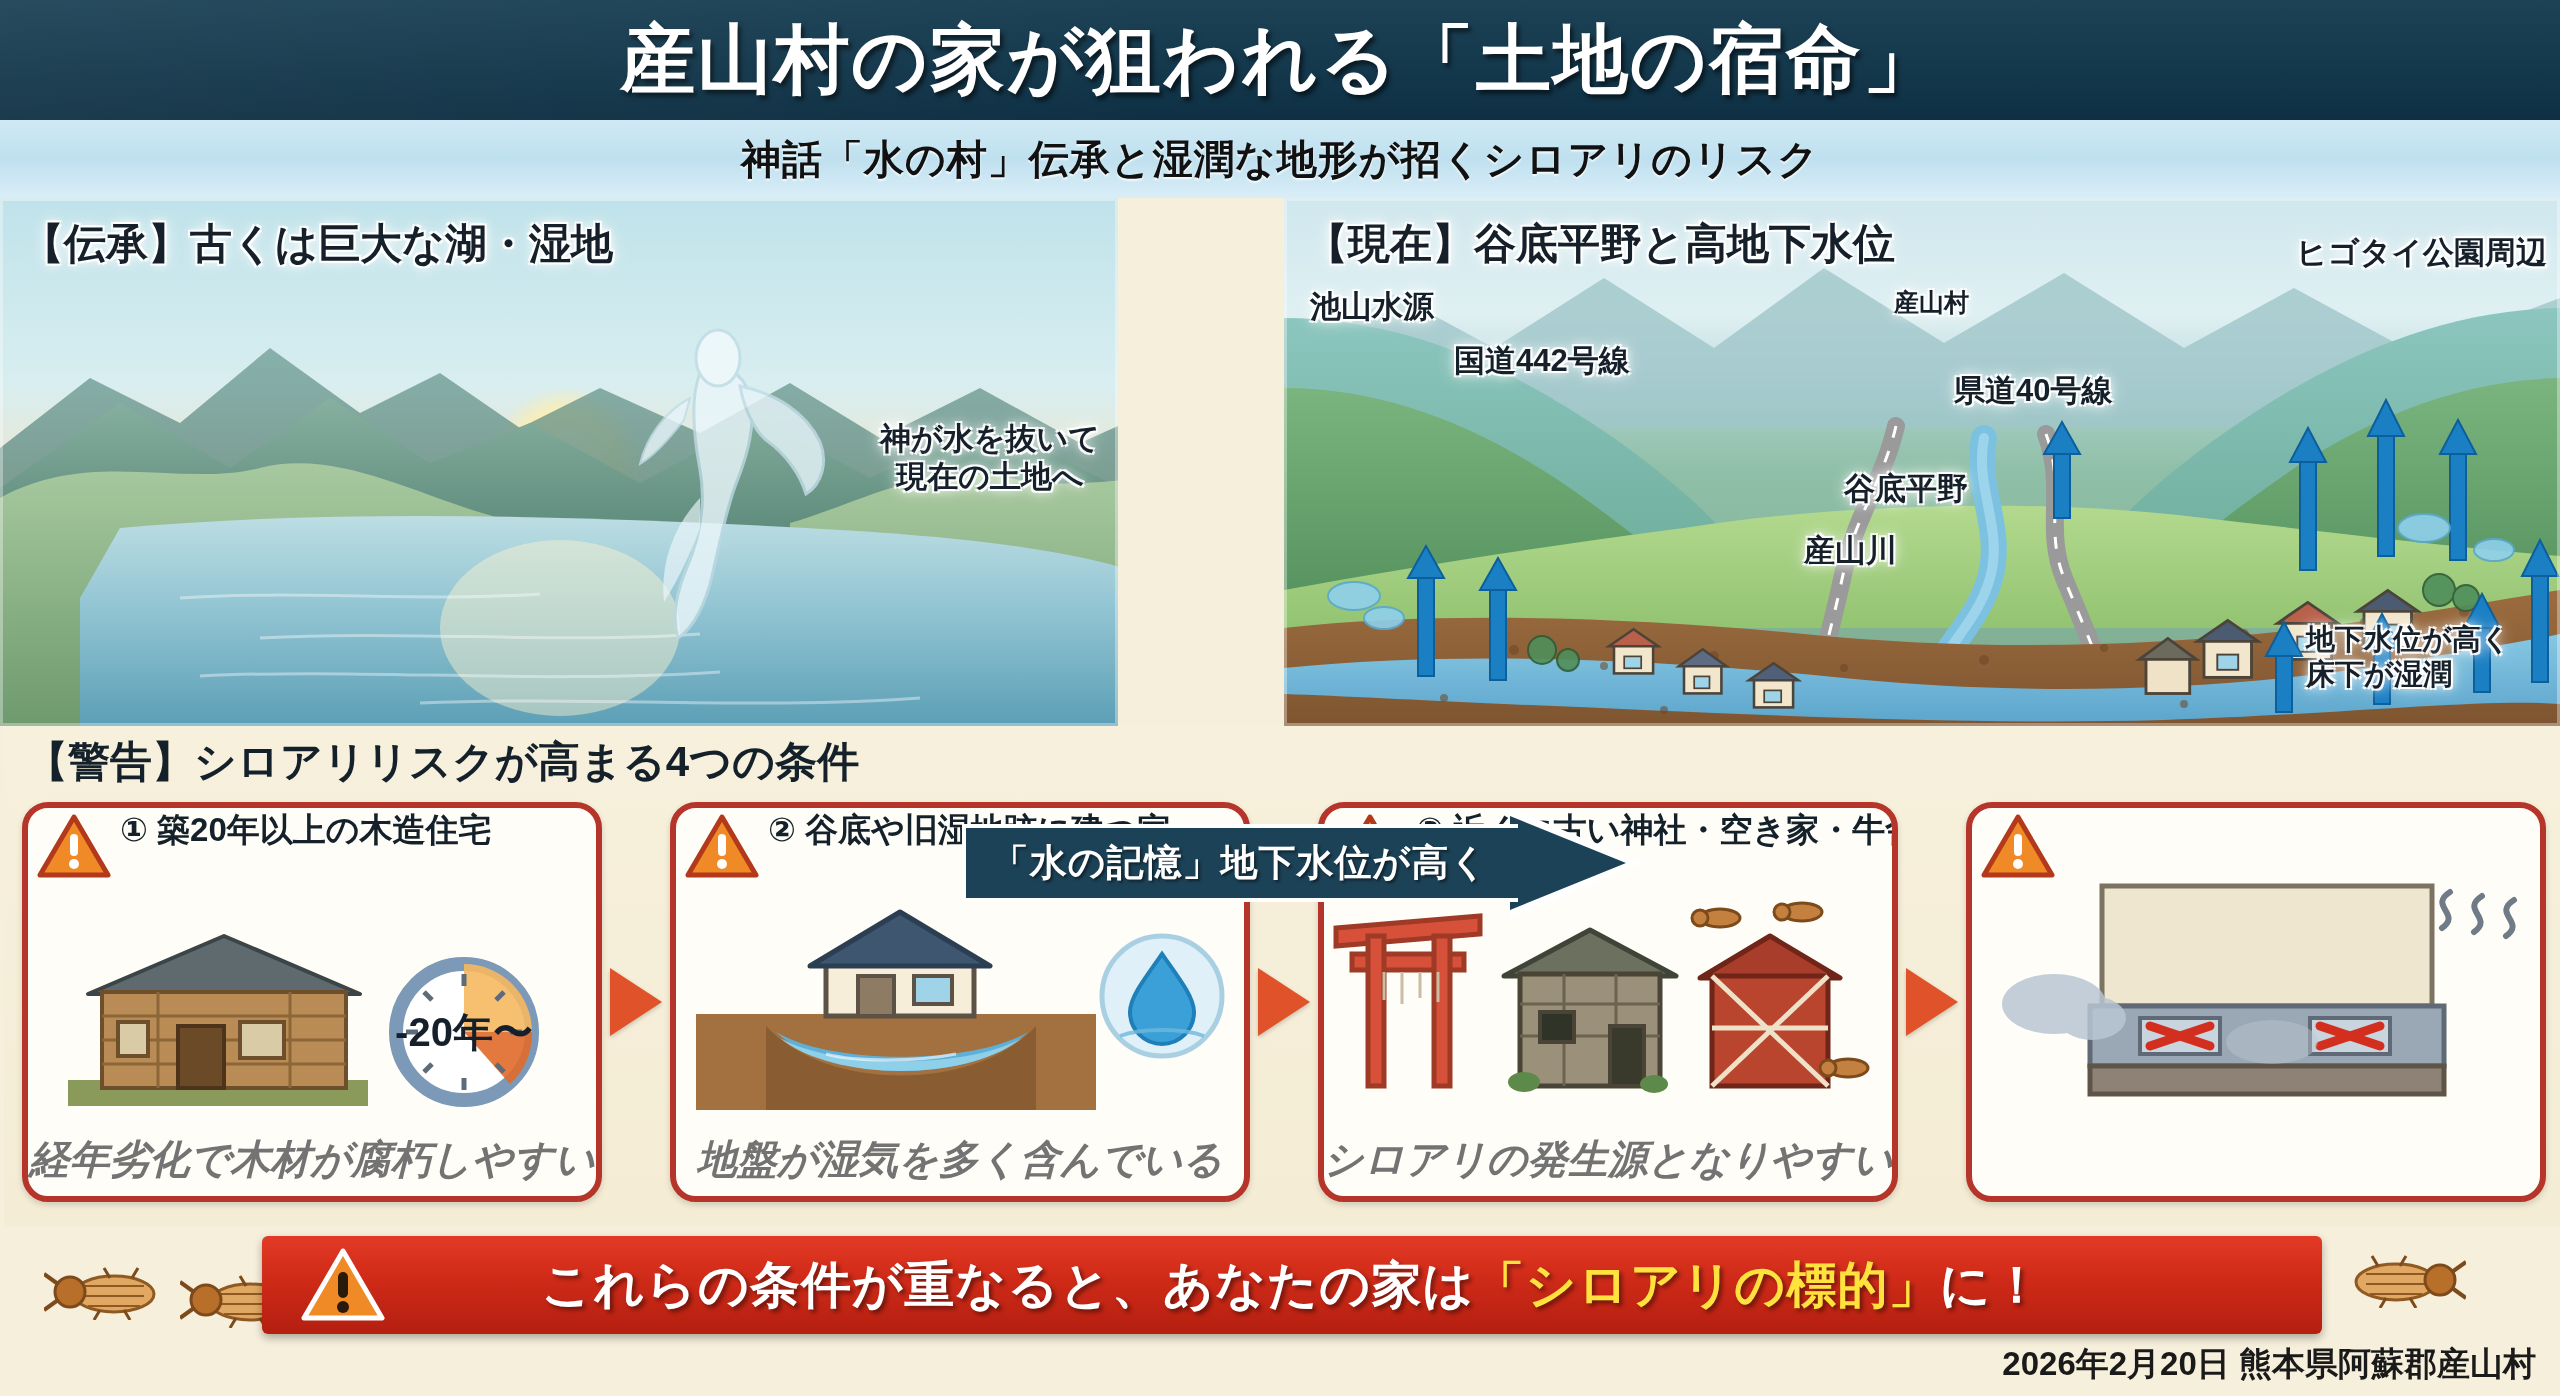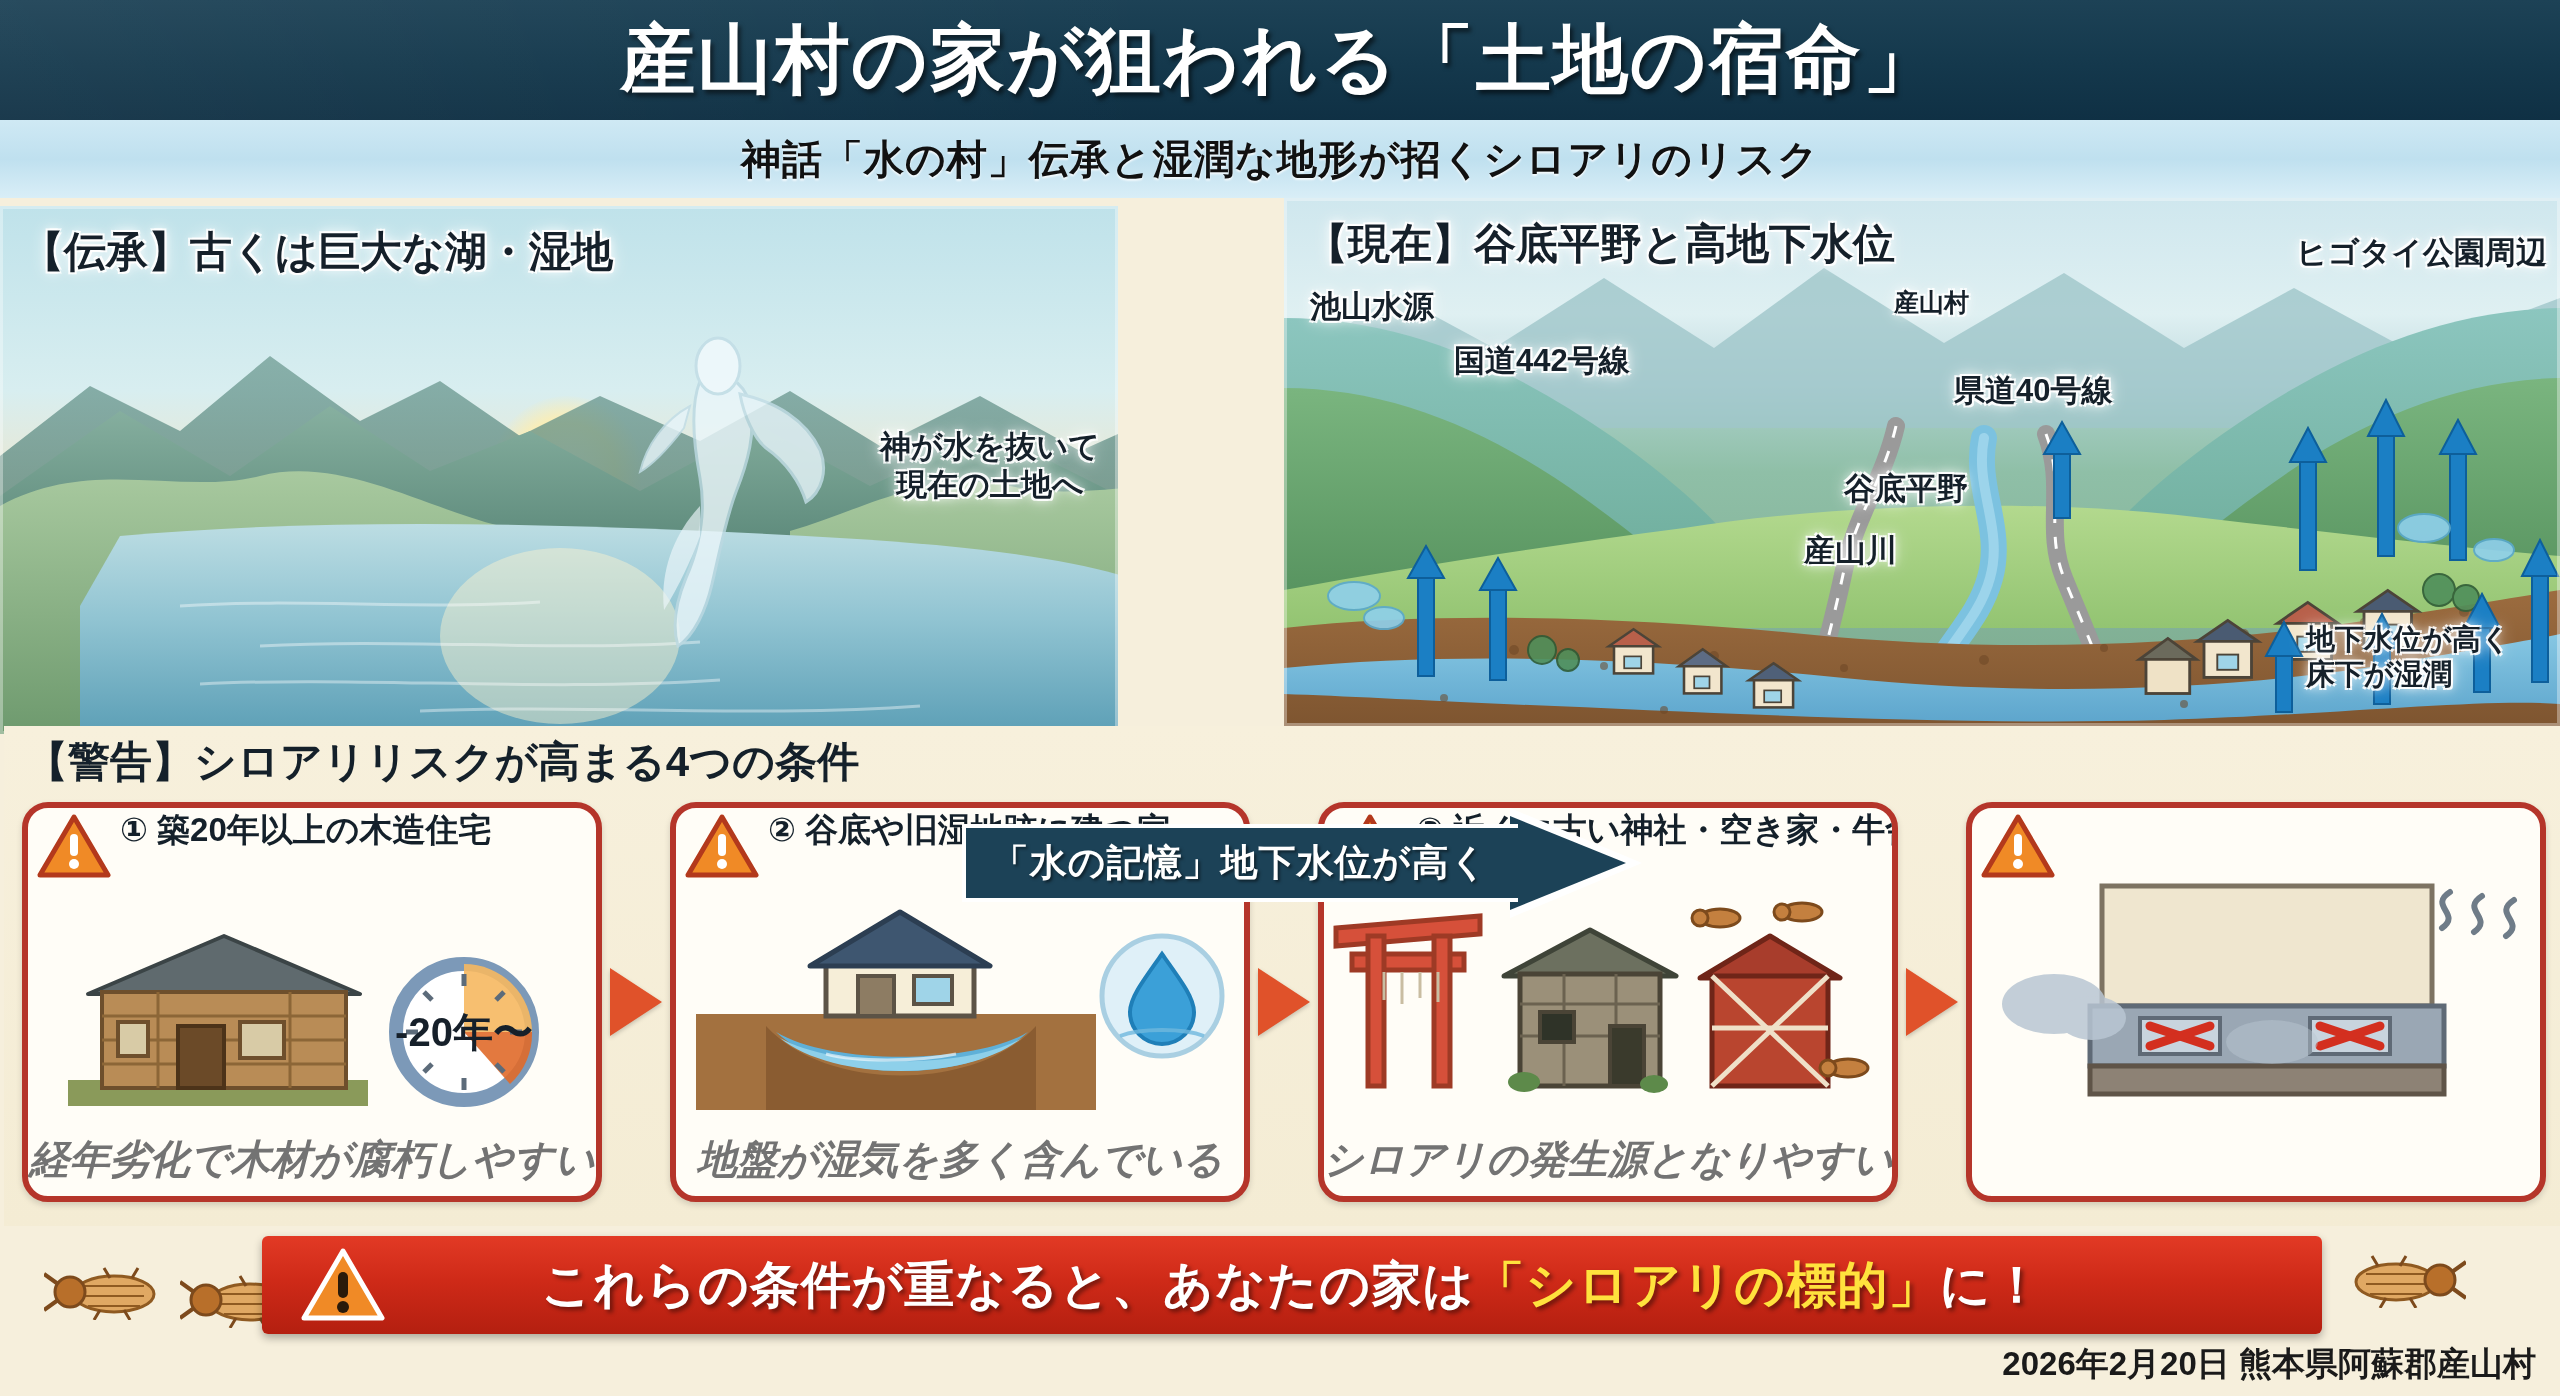--- a/index.html
+++ b/index.html
@@ -18,21 +18,21 @@
 
   
   .subbar{position:absolute;left:0;top:120px;width:2560px;height:78px;
     background:linear-gradient(180deg,#cfe9f4 0%,#bfe0ef 50%,#d9eef7 100%);
     display:flex;align-items:center;justify-content:center;}
   .subbar h2{margin:0;color:#111;font-size:40px;font-weight:bold;letter-spacing:1px;
     text-shadow:0 2px 2px rgba(255,255,255,.8);}
 
   
   .illus{position:absolute;left:0;top:198px;width:2560px;height:528px;}
-  .panelL{position:absolute;left:0;top:8px;width:1118px;height:528px;overflow:hidden;}
+  .panelL{position:absolute;left:0;top:0;width:1118px;height:528px;overflow:hidden;}
   .panelR{position:absolute;left:1284px;top:0;width:1276px;height:528px;overflow:hidden;}
   .panelL::after,.panelR::after{content:"";position:absolute;inset:0;
     box-shadow:inset 0 0 0 3px rgba(255,255,255,.35);}
 
   
   .skyL{position:absolute;inset:0;
     background:linear-gradient(180deg,#bfe2ea 0%,#d8eef0 35%,#efe5c8 58%,#e8dfc4 62%,#cfe3e2 70%,#9ec7cf 100%);}
   .sun{position:absolute;left:44%;top:36%;width:150px;height:150px;border-radius:50%;
     background:radial-gradient(circle,#fff7d8 0%,#ffeeae 45%,rgba(255,238,174,0) 72%);}
 

